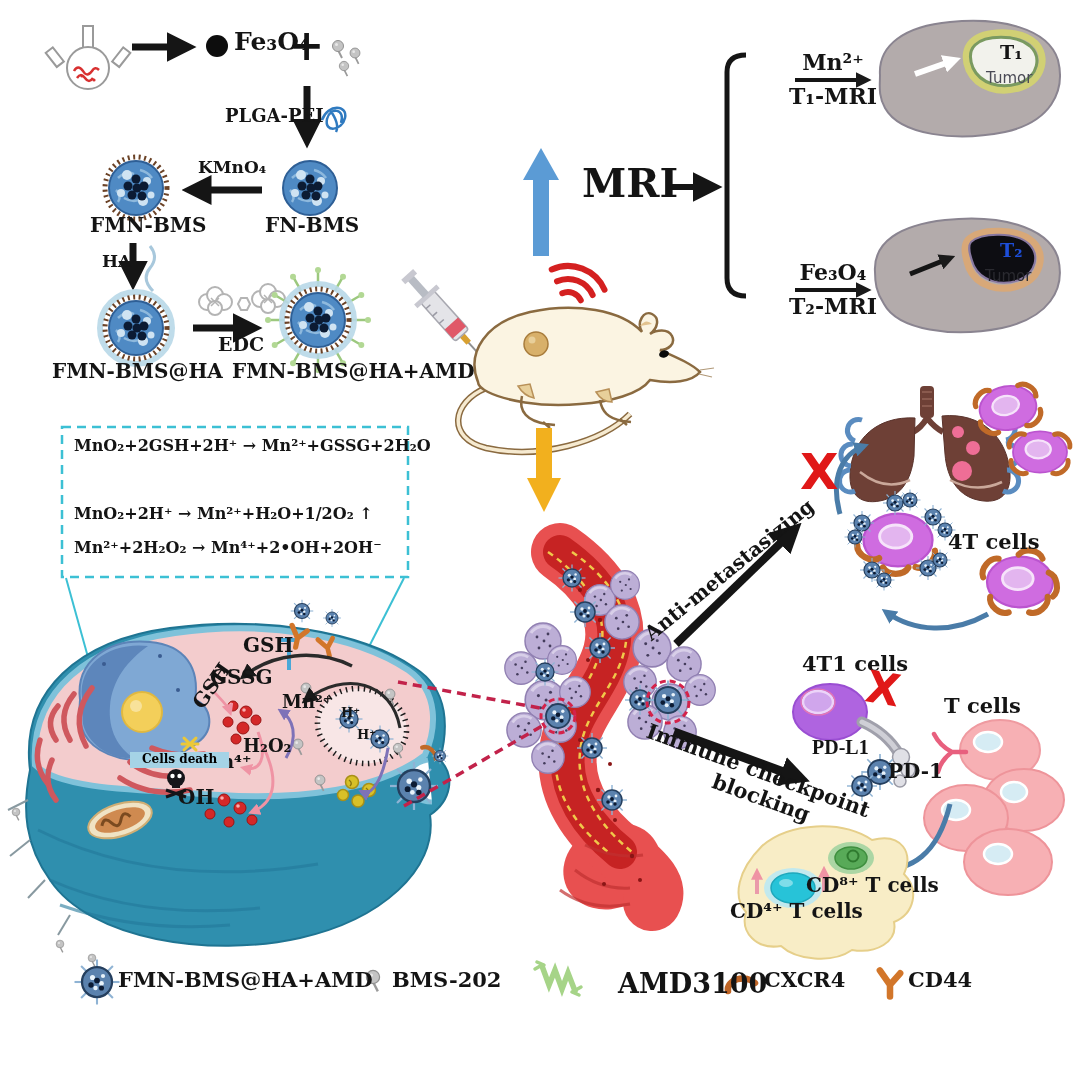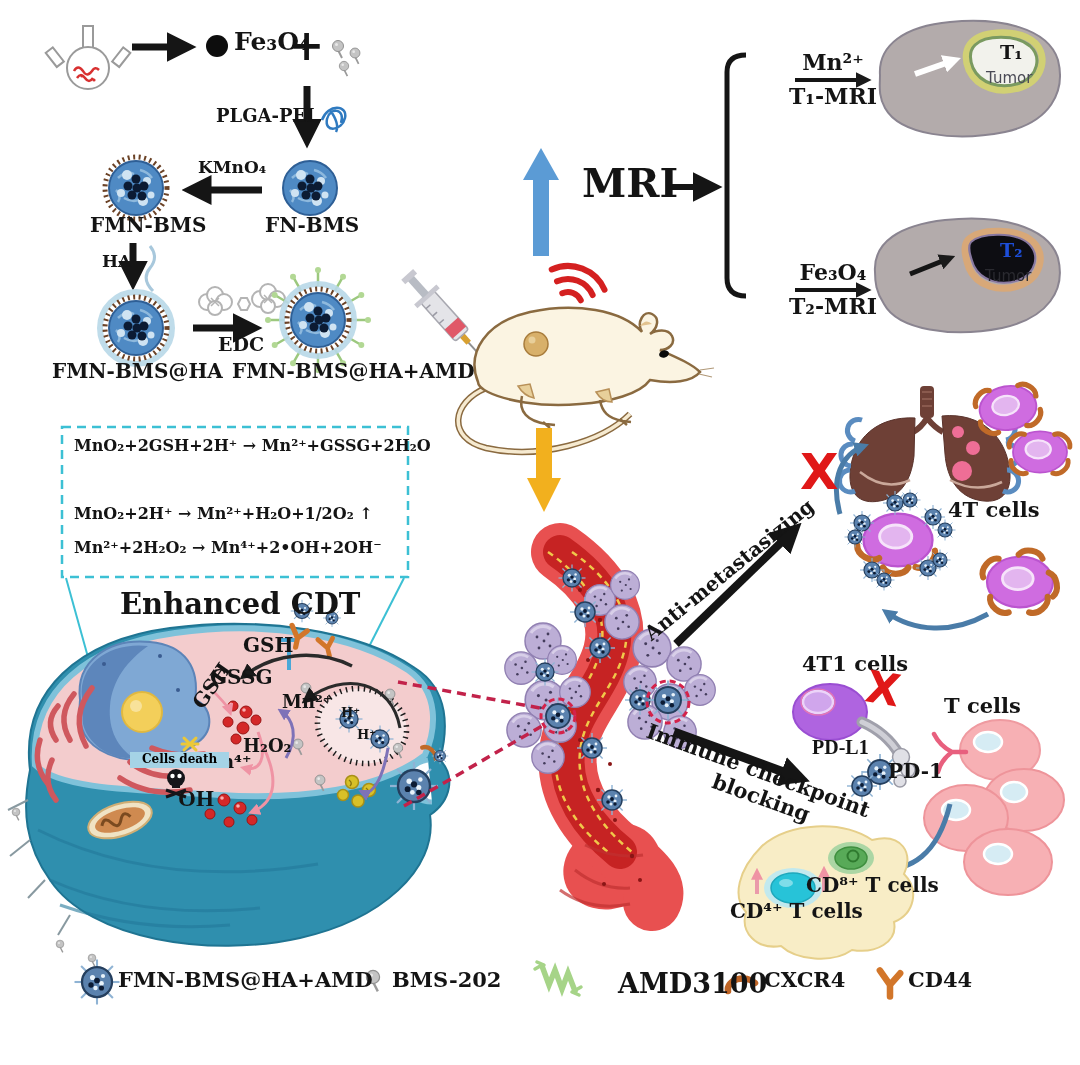--- a/index.html
+++ b/index.html
@@ -549,21 +549,21 @@
     <polyline points="542,966 549,985 555,970 562,989 568,973 575,991"></polyline>
     <path d="M537,962 l7,3 M535,969 l7,-4 M579,995 l-7,-3 M581,987 l-7,4" stroke-width="3.5"></path>
   </g>
   <path d="M728,991 A15,11 0 0 1 755,983" stroke="#bf6526" stroke-width="6.5" fill="none" stroke-linecap="round"></path>
   <use href="#y44" transform="translate(890,982) scale(1.45)"></use>
 </g>
 </svg>
 
 <div class="lbl" style="left:234px;top:28px;font-size:25px;">Fe₃O₄</div>
 <div class="lbl" style="left:289px;top:22px;font-size:42px;">+</div>
-<div class="lbl ctr" style="left:216px;top:106px;width:88px;font-size:18px;text-align:right;">PLGA-PEI</div>
+<div class="lbl ctr" style="left:225px;top:106px;width:88px;font-size:18px;text-align:right;">PLGA-PEI</div>
 <div class="lbl" style="left:198px;top:158px;font-size:17px;">KMnO₄</div>
 <div class="lbl ctr" style="left:265px;top:214px;width:90px;font-size:20px;">FN-BMS</div>
 <div class="lbl ctr" style="left:90px;top:214px;width:98px;font-size:20px;">FMN-BMS</div>
 <div class="lbl" style="left:102px;top:252px;font-size:17px;">HA</div>
 <div class="lbl ctr" style="left:52px;top:360px;width:168px;font-size:20px;">FMN-BMS@HA</div>
 <div class="lbl" style="left:218px;top:334px;font-size:19px;">EDC</div>
 <div class="lbl ctr" style="left:232px;top:360px;width:230px;font-size:20px;">FMN-BMS@HA+AMD</div>
 
 <div class="lbl" style="left:582px;top:160px;font-size:40px;">MRI</div>
 <div class="lbl ctr" style="left:793px;top:50px;width:80px;font-size:22px;">Mn²⁺</div>
@@ -572,35 +572,34 @@
 <div class="lbl" style="left:986px;top:70px;font-size:15px;color:#4a4a55;font-weight:400;font-family:'DejaVu Sans',sans-serif;">Tumor</div>
 <div class="lbl ctr" style="left:793px;top:260px;width:80px;font-size:22px;">Fe₃O₄</div>
 <div class="lbl ctr" style="left:788px;top:294px;width:90px;font-size:22px;">T₂-MRI</div>
 <div class="lbl" style="left:1000px;top:240px;font-size:19px;color:#1d4ed8;">T₂</div>
 <div class="lbl" style="left:985px;top:268px;font-size:15px;color:#2a2a30;font-weight:400;font-family:'DejaVu Sans',sans-serif;">Tumor</div>
 
 <div class="lbl" style="left:74px;top:437px;font-size:16px;">MnO₂+2GSH+2H⁺ → Mn²⁺+GSSG+2H₂O</div>
 <div class="lbl" style="left:74px;top:505px;font-size:16px;">MnO₂+2H⁺ → Mn²⁺+H₂O+1/2O₂ ↑</div>
 <div class="lbl" style="left:74px;top:539px;font-size:16px;">Mn²⁺+2H₂O₂ → Mn⁴⁺+2•OH+2OH⁻</div>
 
-<div class="lbl ctr" style="left:120px;top:588px;width:230px;font-size:29px;">Enhanced CDT</div>
 <div class="lbl" style="left:243px;top:634px;font-size:20px;">GSH</div>
 <div class="lbl" style="left:210px;top:666px;font-size:20px;">GSSG</div>
 <div class="lbl" style="left:188px;top:700px;font-size:20px;transform:rotate(-55deg);transform-origin:left top;">GSH</div>
 <div class="lbl" style="left:282px;top:692px;font-size:18px;">Mn²⁺</div>
 <div class="lbl" style="left:243px;top:736px;font-size:18px;">H₂O₂</div>
 <div class="lbl" style="left:201px;top:752px;font-size:18px;">Mn⁴⁺</div>
-<div class="lbl" style="left:178px;top:786px;font-size:23px;font-family:Liberation Serif, serif;">OH</div>
+<div class="lbl" style="left:178px;top:786px;font-size:20px;">OH</div>
 <div class="lbl" style="left:130px;top:752px;font-size:12px;background:#a5d3e6;color:#000000;padding:1px 12px;">Cells death</div>
 <div class="lbl" style="left:341px;top:706px;font-size:13px;">H⁺</div>
 <div class="lbl" style="left:357px;top:728px;font-size:13px;">H⁺</div>
 
 <div class="lbl ctr" style="left:625px;top:562px;width:200px;font-size:20px;transform:rotate(-39deg);">Anti-metastasizing</div>
 <div class="lbl" style="left:800px;top:444px;font-size:50px;color:#e01818;font-family:'DejaVu Sans',sans-serif;font-weight:900;">X</div>
-<div class="lbl" style="left:948px;top:498px;font-size:21px;">4T cells</div>
+<div class="lbl" style="left:948px;top:530px;font-size:21px;">4T cells</div>
 <div class="lbl ctr" style="left:641px;top:755px;width:214px;font-size:21px;transform:rotate(20deg);">Immune checkpoint</div>
 <div class="lbl ctr" style="left:706px;top:786px;width:110px;font-size:21px;transform:rotate(20deg);">blocking</div>
 <div class="lbl" style="left:802px;top:652px;font-size:21px;text-align:center;">4T1 cells</div>
 <div class="lbl" style="left:812px;top:736px;font-size:20px;font-family:Liberation Serif, serif;">PD-L1</div>
 <div class="lbl" style="left:866px;top:664px;font-size:44px;color:#e01818;font-family:'DejaVu Sans',sans-serif;font-weight:900;transform:rotate(10deg);">X</div>
 <div class="lbl" style="left:944px;top:694px;font-size:21px;">T cells</div>
 <div class="lbl" style="left:888px;top:760px;font-size:20px;">PD-1</div>
 <div class="lbl" style="left:806px;top:874px;font-size:20px;">CD⁸⁺ T cells</div>
 <div class="lbl" style="left:730px;top:900px;font-size:20px;">CD⁴⁺ T cells</div>
 

